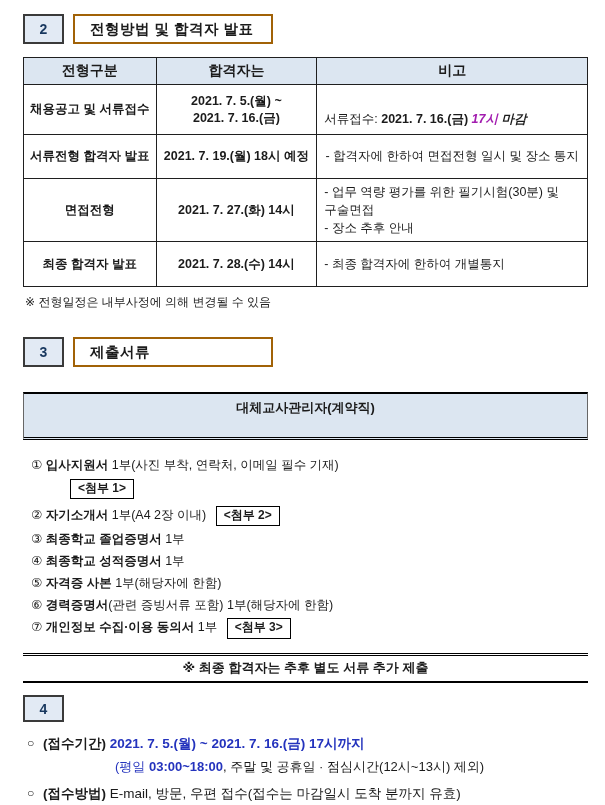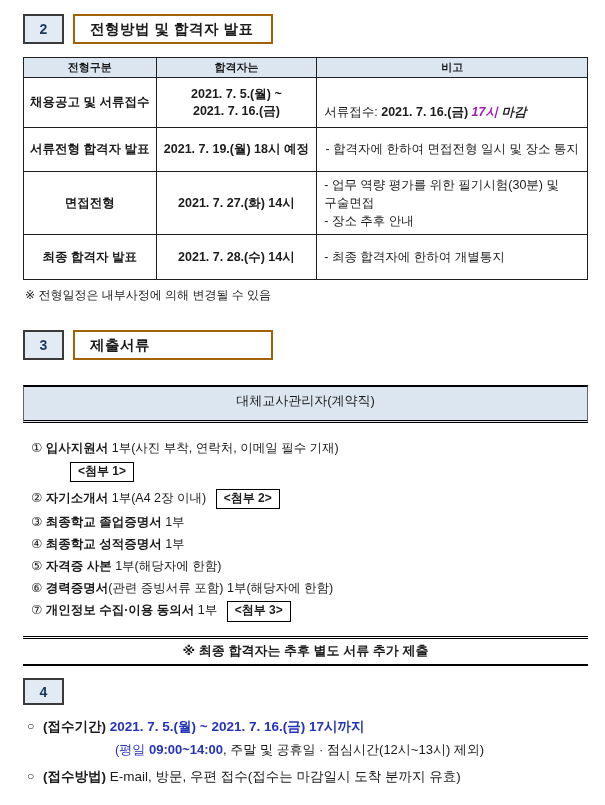--- a/index.html
+++ b/index.html
@@ -22,42 +22,42 @@
   }
   .title-box {
     border: 2px solid #a16207; background: #fff;
     padding: 4px 15px 3px 15px; min-width: 200px;
     font-weight: bold; font-size: 14.5px; letter-spacing: 0.5px;
   }
 
   
   table.sel { width: 100%; border-collapse: collapse; font-size: 12.5px; margin-top: 2px; }
   .sel th, .sel td { border: 1px solid #1f1f1f; vertical-align: middle; }
-  .sel th { background: #dce6f1; height: 20px; font-size: 11px; font-weight: bold; text-align: center; }
+  .sel th { background: #dce6f1; height: 27px; font-size: 14px; font-weight: bold; text-align: center; }
   .sel td.cat { text-align: center; font-weight: bold; width: 23.5%; }
   .sel td.sch { text-align: center; font-weight: bold; width: 28.5%; }
   .sel td.note { padding: 4px 7px; width: 48%; white-space: pre-line; line-height: 1.45; }
   .r1 td { height: 50px; }
   .r2 td { height: 44px; text-align: center; }
   .r3 td { height: 62px; }
   .r4 td { height: 45px; }
   .red-italic { color: #a21caf; font-style: italic; font-weight: bold; margin-top: 37px; }
   .black-italic { font-style: italic; font-weight: bold; }
   .bold { font-weight: bold; }
   .footnote { font-size: 12px; margin: 7px 0 0 2px; color: #222; }
 
   .gap-lg { height: 26px; }
   .gap-md { height: 12px; }
 
   
   .band {
     border-top: 2px solid #000; border-left: 1px solid #666; border-right: 1px solid #666;
     border-bottom: 3px double #000;
-    background: #dce6f1; text-align: center; font-weight: normal;
-    font-size: 13px; padding: 5px 0 10px 0;
+    background: #dce6f1; text-align: center; font-weight: bold;
+    font-size: 13px; padding: 5px 0 20px 0;
   }
   .items { padding: 12px 2px 10px 8px; font-size: 12.5px; }
   .item { margin: 4px 0; line-height: 1.45; }
   .attach-box {
     display: inline-block; border: 1.4px solid #000;
     padding: 0px 7px 1px 7px; font-weight: bold; font-size: 12px; margin-left: 6px;
     background: #fff;
   }
   .attach-line { margin: 2px 0 7px 23px; }
   .attach-line .attach-box { margin-left: 16px; }
@@ -189,21 +189,21 @@
 
   <div class="sec-head">
     <div class="num-box">4</div>
   </div>
 
   <div class="b-line">
     <span class="bullet">○</span>
     <span class="bold">(접수기간)</span><span class="blue-bold"> 2021. 7. 5.(월) ~ 2021. 7. 16.(금) 17시까지</span>
   </div>
   <div class="sub-line">
-    <span class="blue">(평일 </span><span class="blue-bold">09:00~14:00</span><span>, 주말 및 공휴일 · 점심시간(12시~13시) 제외)</span>
+    <span class="blue">(평일 </span><span class="blue-bold">03:00~18:00</span><span>, 주말 및 공휴일 · 점심시간(12시~13시) 제외)</span>
   </div>
 
   <div class="b-line">
     <span class="bullet">○</span>
     <span class="bold">(접수방법)</span><span> E-mail, 방문, 우편 접수(접수는 마감일시 도착 분까지 유효)</span>
   </div>
 
 </div>
 
 </body></html>

